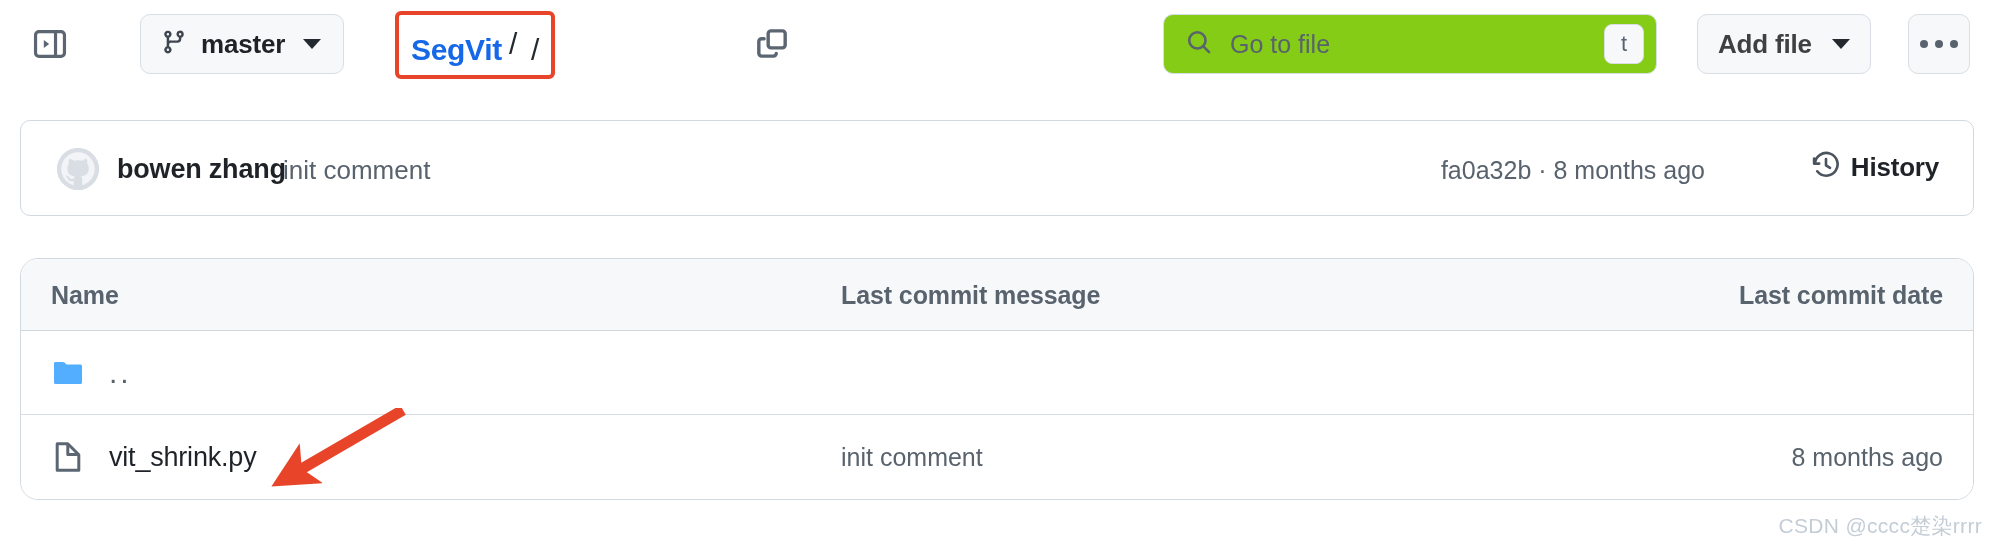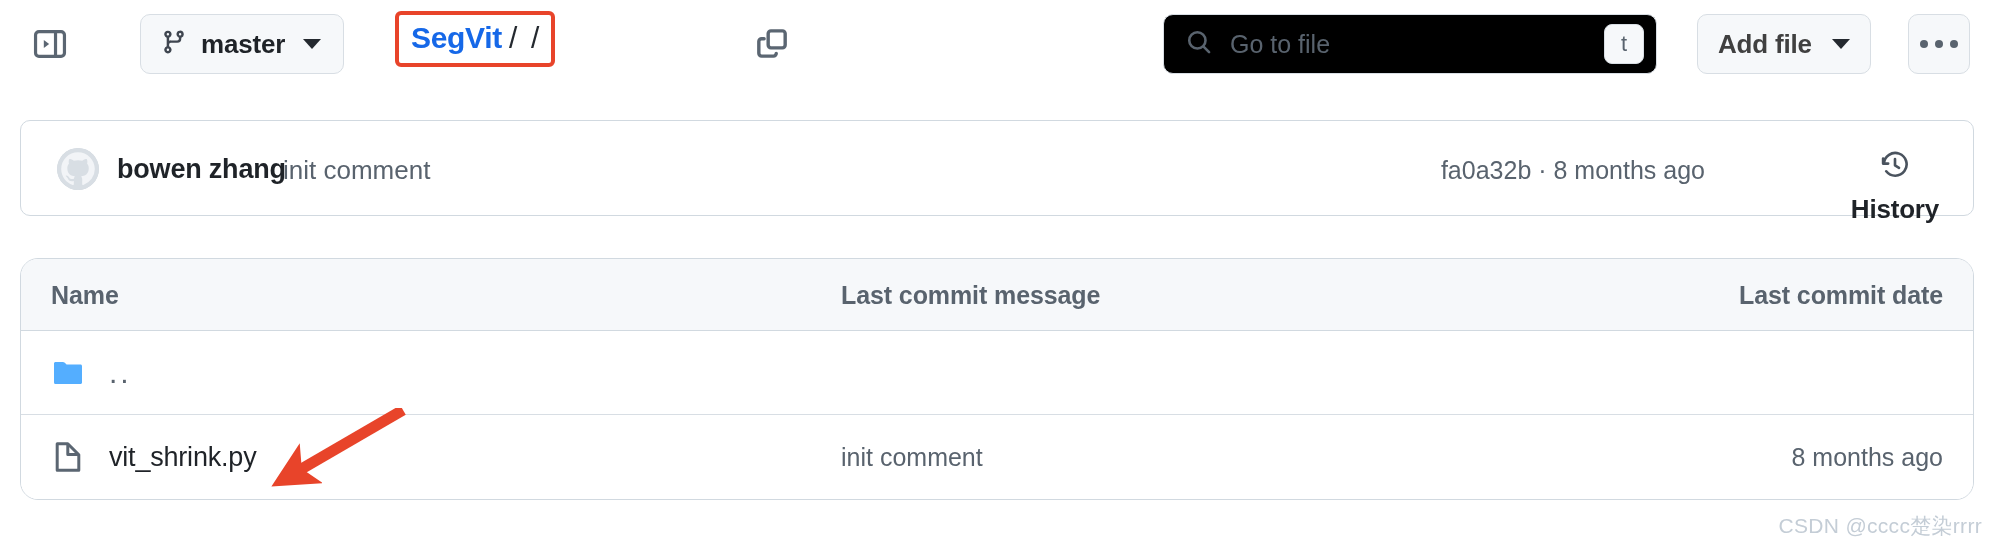--- a/index.html
+++ b/index.html
@@ -64,40 +64,41 @@
     border: 4px solid #e8442a;
     border-radius: 6px;
     background: #ffffff;
     display: flex; align-items: center;
   }
   .crumb {
     font-size: 30px;
     font-weight: 700;
     letter-spacing: -0.3px;
     white-space: nowrap;
+    margin-top: 12px;
   }
   .crumb-repo { color: #1668e8; cursor: pointer; }
   .crumb-sep { color: #24292f; font-weight: 400; margin: 0 7px; }
   .crumb-dir { color: #1f2328; }
   .crumb-tail { color: #24292f; font-weight: 400; margin-left: 7px; }
 
   .copy-path {
     position: absolute;
     left: 748px; top: 20px;
     width: 48px; height: 48px;
     display: flex; align-items: center; justify-content: center;
     cursor: pointer;
   }
 
   
   .search-box {
     position: absolute;
     left: 1163px; top: 14px;
     width: 494px; height: 60px;
-    background: #000000;
+    background: #84cc16;
     border: 1px solid #d8dee4;
     border-radius: 10px;
     display: flex; align-items: center;
     padding: 0 12px 0 22px;
     cursor: text;
   }
   .search-placeholder {
     flex: 1;
     margin-left: 18px;
     font-size: 25px;
@@ -183,21 +184,20 @@
     right: 268px; top: 35px;
     font-size: 25px;
     color: #59636e;
     white-space: nowrap;
   }
   .history-link {
     position: absolute;
     right: 34px; top: 30px;
     display: flex; align-items: center; gap: 11px;
     cursor: pointer;
-    flex-direction: column;
   }
   .history-label {
     font-size: 26px;
     font-weight: 600;
     color: #1f2328;
     letter-spacing: -0.2px;
   }
 
   
   .file-table {

